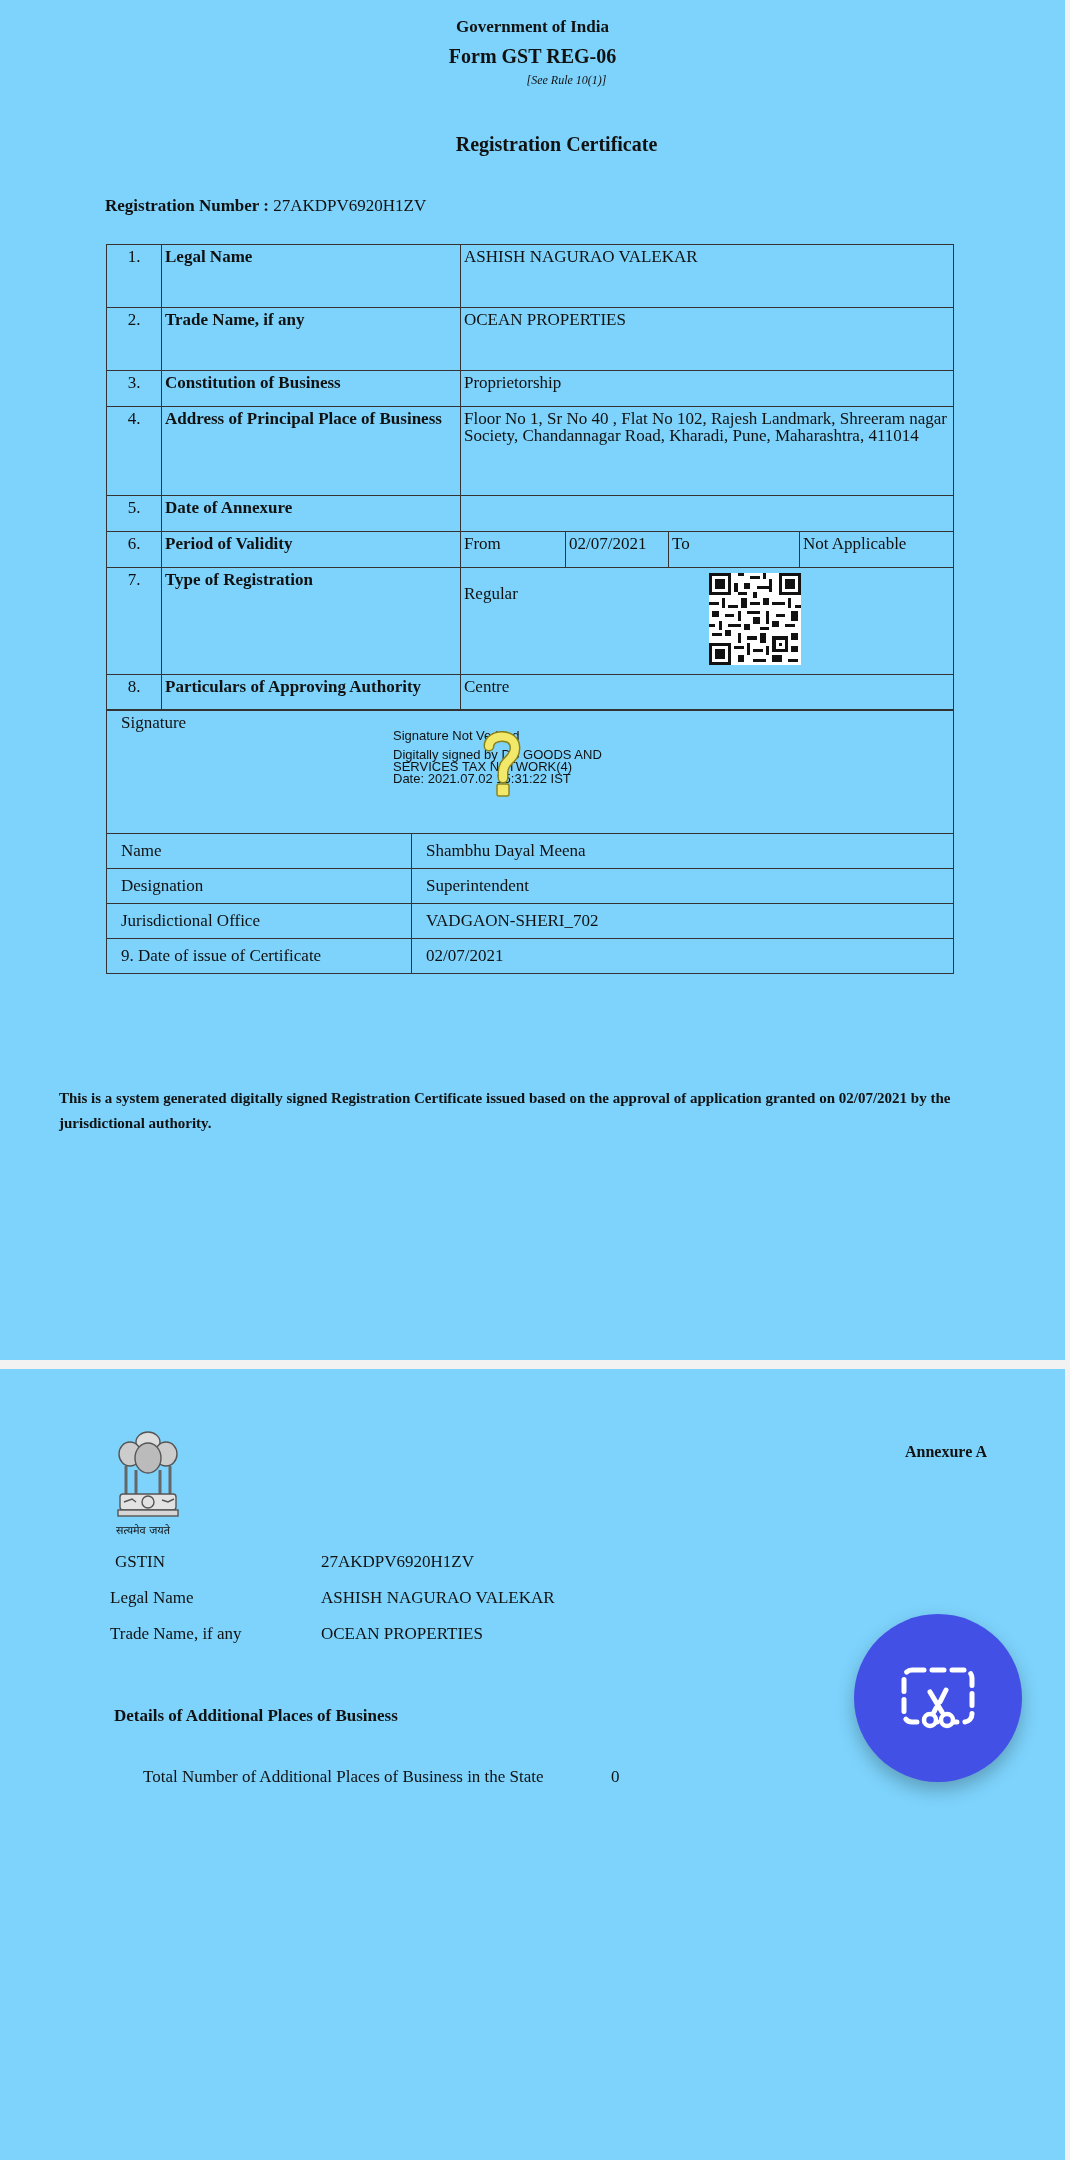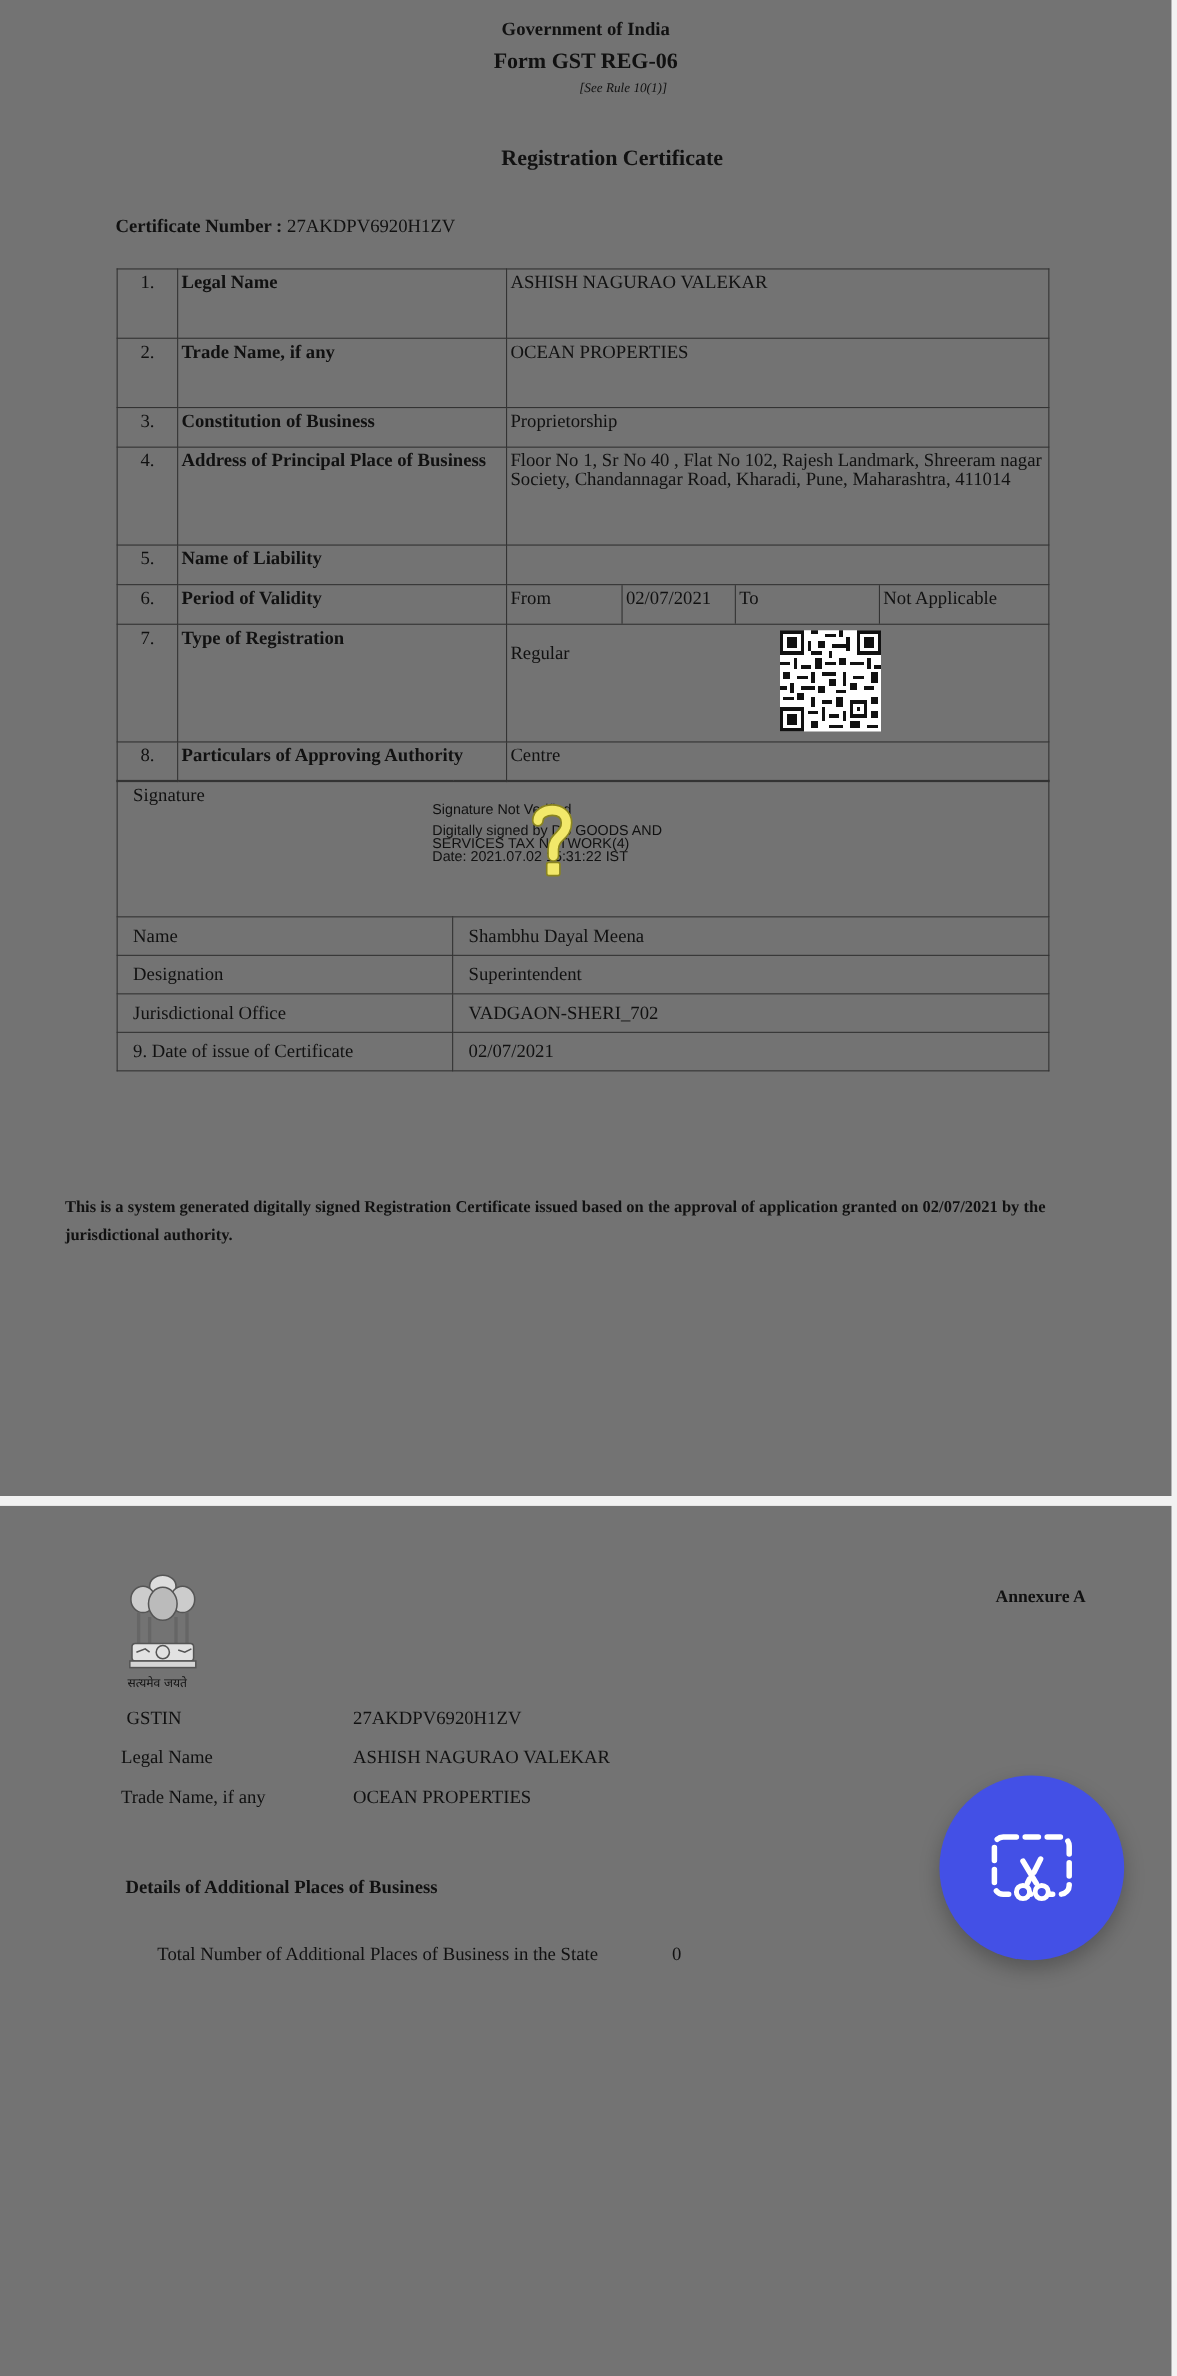--- a/index.html
+++ b/index.html
@@ -5,21 +5,21 @@
   html, body { margin: 0; padding: 0; }
   body {
     width: 1070px; height: 2160px; position: relative; overflow: hidden;
     background: #ffffff;
     font-family: "Liberation Serif", "DejaVu Serif", serif;
     color: #111;
   }
   .viewer-edge {
     position: absolute; left: 1065px; top: 0; width: 5px; height: 2160px; background: #f2f2f2;
   }
-  .page { position: absolute; left: 0; width: 1065px; background: #737373; }
+  .page { position: absolute; left: 0; width: 1065px; background: #7dd3fc; }
   .page1 { top: 0; height: 1360px; }
   .page-gap { position: absolute; left: 0; top: 1360px; width: 1070px; height: 9px; background: #f2f2f2; }
   .page2 { top: 1369px; height: 791px; }
 
   .center { position: absolute; left: 0; width: 1065px; text-align: center; }
   .h-gov { top: 17px; font-size: 17px; font-weight: bold; }
   .h-form { top: 45px; font-size: 20px; font-weight: bold; }
   .h-rule { top: 73px; font-size: 12px; font-style: italic; margin-left: 34px; }
   .h-cert { top: 133px; font-size: 20px; font-weight: bold; padding-left: 24px; }
 
@@ -84,21 +84,21 @@
 
 <div class="viewer-edge"></div>
 
 <div class="page page1">
   <div class="center h-gov">Government of India</div>
   <div class="center h-form">Form GST REG-06</div>
   <div class="center h-rule">[See Rule 10(1)]</div>
   <div class="center h-cert">Registration Certificate</div>
 
   <div class="regno">
-    <b>Certificate Number :</b>
+    <b>Registration Number :</b>
     <span>27AKDPV6920H1ZV</span>
   </div>
 
   <table class="t1">
     <tbody>
         <tr class="r1">
       <td class="num">1.</td>
       <td class="lbl">Legal Name</td>
       <td>ASHISH NAGURAO VALEKAR</td>
     </tr>
@@ -112,21 +112,21 @@
       <td class="lbl">Constitution of Business</td>
       <td>Proprietorship</td>
     </tr>
     <tr class="r4">
       <td class="num">4.</td>
       <td class="lbl">Address of Principal Place of Business</td>
       <td>Floor No 1, Sr No 40 , Flat No 102, Rajesh Landmark, Shreeram nagar Society, Chandannagar Road, Kharadi, Pune, Maharashtra, 411014</td>
     </tr>
     <tr class="r5">
       <td class="num">5.</td>
-      <td class="lbl">Name of Liability</td>
+      <td class="lbl">Date of Annexure</td>
       <td></td>
     </tr>
     <tr class="r6">
       <td class="num">6.</td>
       <td class="lbl">Period of Validity</td>
       <td class="validity-cell">
         <table class="inner">
           <tbody>
                 <tr>
             <td style="width:98px">From</td>

